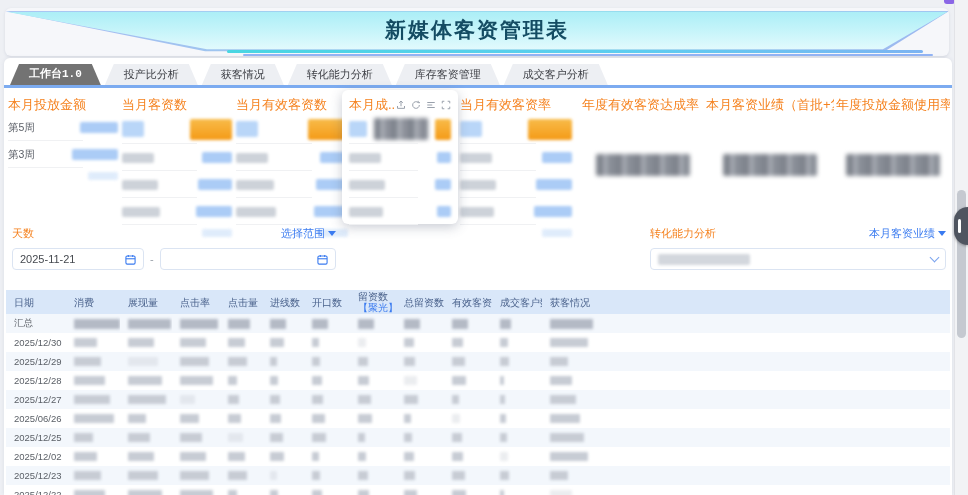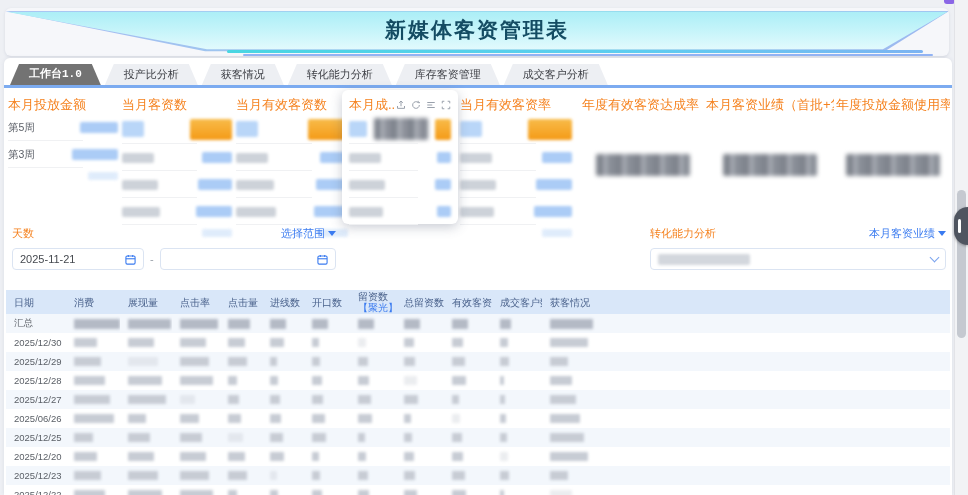--- a/index.html
+++ b/index.html
@@ -588,21 +588,21 @@
             </td>
             <td>
               <div class="cellblk" style="width: 7px;"></div>
             </td>
             <td>
               <div class="cellblk" style="width: 34px;"></div>
             </td>
             <td></td>
           </tr>
           <tr>
-            <td>2025/12/20</td>
+            <td>2025/12/02</td>
             <td>
               <div class="cellblk" style="width: 23px;"></div>
             </td>
             <td>
               <div class="cellblk" style="width: 26px;"></div>
             </td>
             <td>
               <div class="cellblk" style="width: 26px;"></div>
             </td>
             <td>

